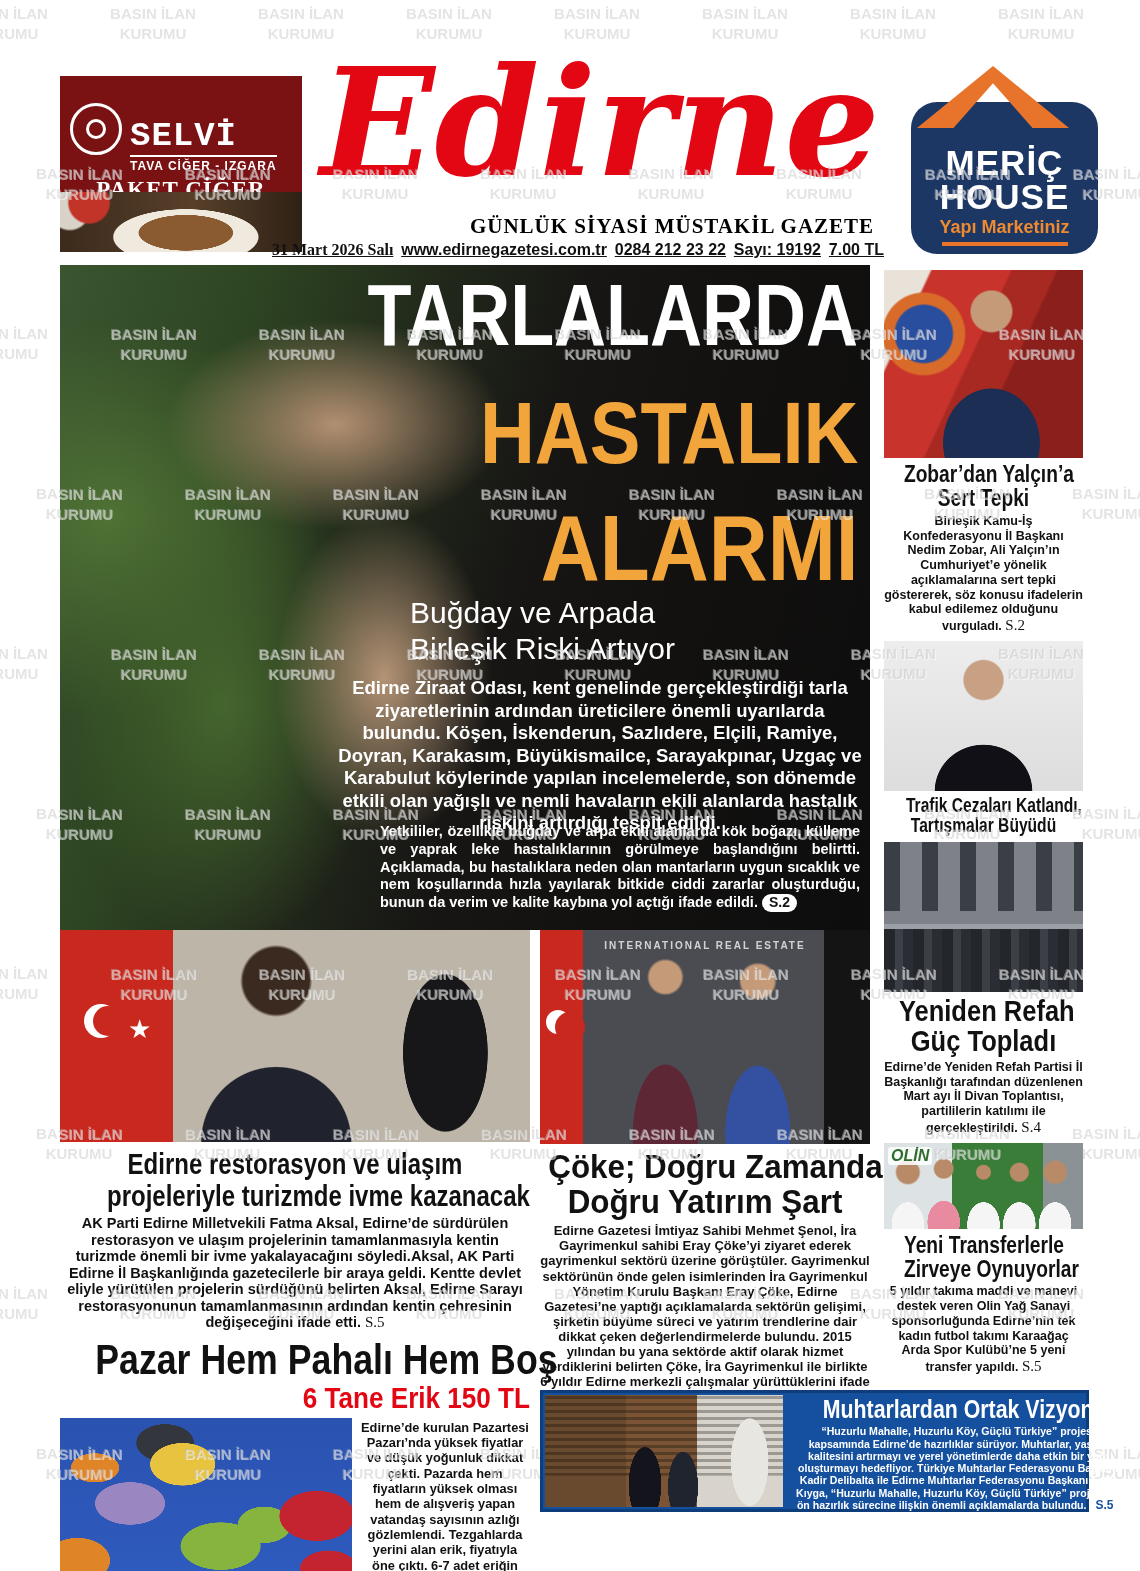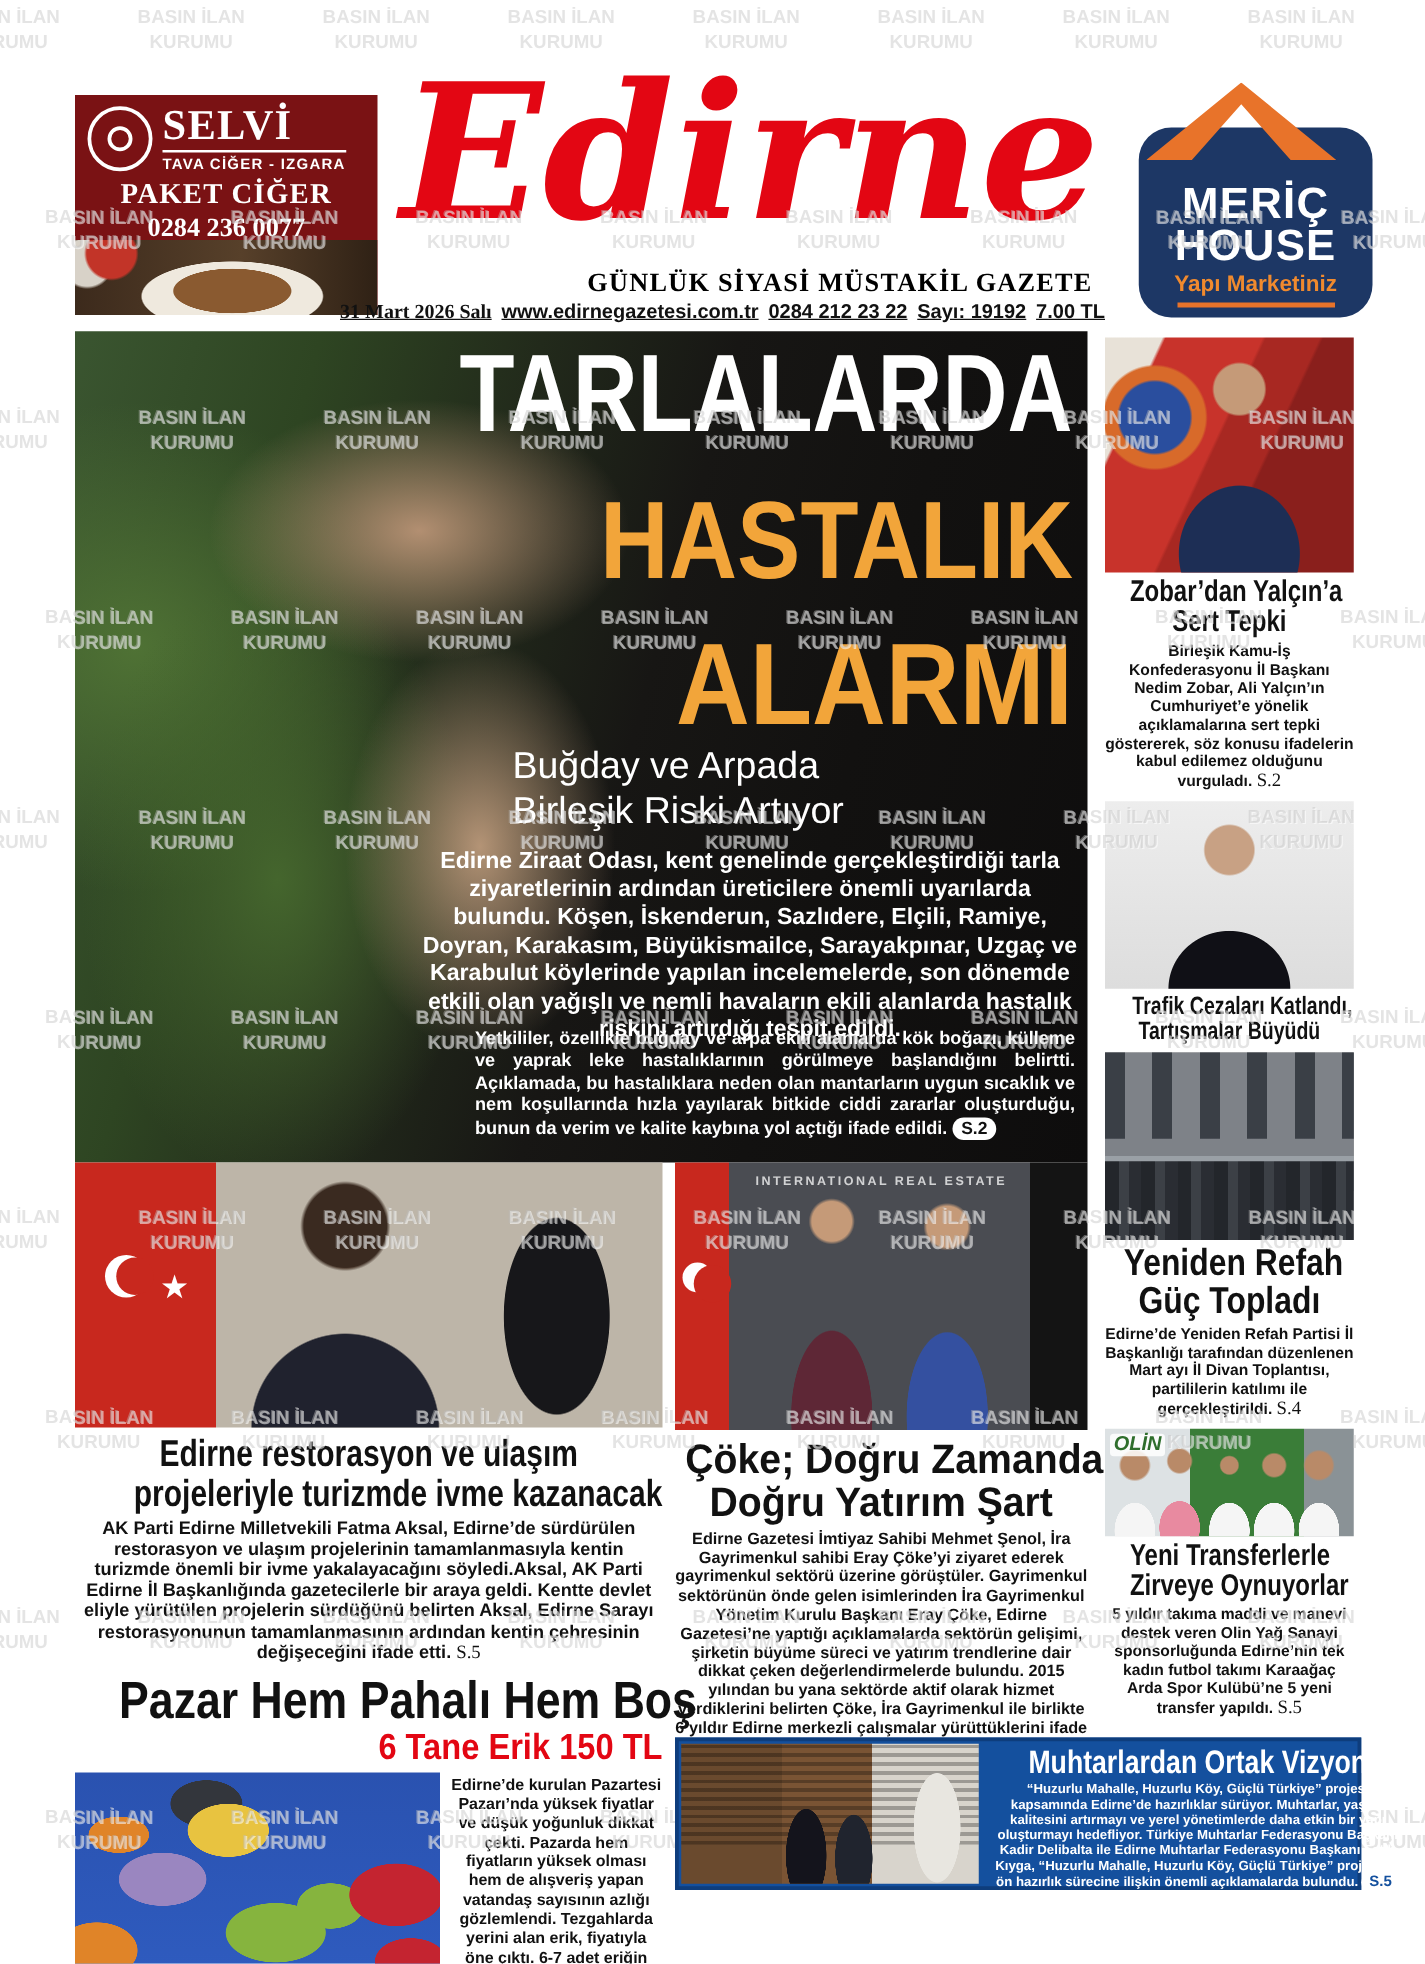--- a/index.html
+++ b/index.html
@@ -7,21 +7,21 @@
         font-family:"Liberation Sans",sans-serif;color:#111;}
   
   .wmlayer{position:absolute;inset:0;z-index:40;pointer-events:none;}
   .wm{position:absolute;width:130px;text-align:center;font-weight:bold;font-size:15px;line-height:1.3;
       color:rgba(190,190,190,.42);text-shadow:1px 1px 0 rgba(255,255,255,.55);white-space:pre;}
   
   .ad-selvi{position:absolute;left:60px;top:76px;width:242px;height:176px;background:#7a1214;overflow:hidden;}
   .selvi-head{display:flex;align-items:center;gap:8px;padding:8px 10px 0 10px;}
   .selvi-logo{width:46px;height:46px;border:3px solid #fff;border-radius:50%;position:relative;flex:0 0 auto;}
   .selvi-logo::after{content:"";position:absolute;left:13px;top:13px;width:14px;height:14px;border:3px solid #fff;border-radius:50%;}
-  .selvi-brand{font-family:Liberation Serif, serif;font-weight:bold;color:#fff;font-size:34px;line-height:1;letter-spacing:1px;}
+  .selvi-brand{font-family:Liberation Mono, monospace;font-weight:bold;color:#fff;font-size:34px;line-height:1;letter-spacing:1px;margin-top:35px;}
   .selvi-tagline{color:#fff;font-size:12px;font-weight:bold;letter-spacing:1px;border-top:2px solid #fff;padding-top:2px;margin-top:2px;}
   .selvi-service{font-family:"Liberation Serif",serif;color:#fff;font-weight:bold;font-size:23px;text-align:center;margin-top:4px;letter-spacing:1px;}
   .selvi-phone{font-family:"Liberation Serif",serif;color:#fff;font-weight:bold;font-size:21px;text-align:center;margin-top:2px;}
   .selvi-food{position:absolute;left:0;right:0;bottom:0;height:60px;
       background:
         radial-gradient(circle at 12% 18%,#c23428 0 9%,rgba(0,0,0,0) 10%),
         radial-gradient(circle at 4% 30%,#d8d2c8 0 8%,rgba(0,0,0,0) 9%),
         radial-gradient(ellipse 90px 34px at 52% 68%,#8a5a30 0 52%,rgba(0,0,0,0) 53%),
         radial-gradient(ellipse 120px 46px at 52% 75%,#efe9de 0 60%,rgba(0,0,0,0) 61%),
         linear-gradient(90deg,#3c2a1c,#57402a 55%,#2f2115);}

